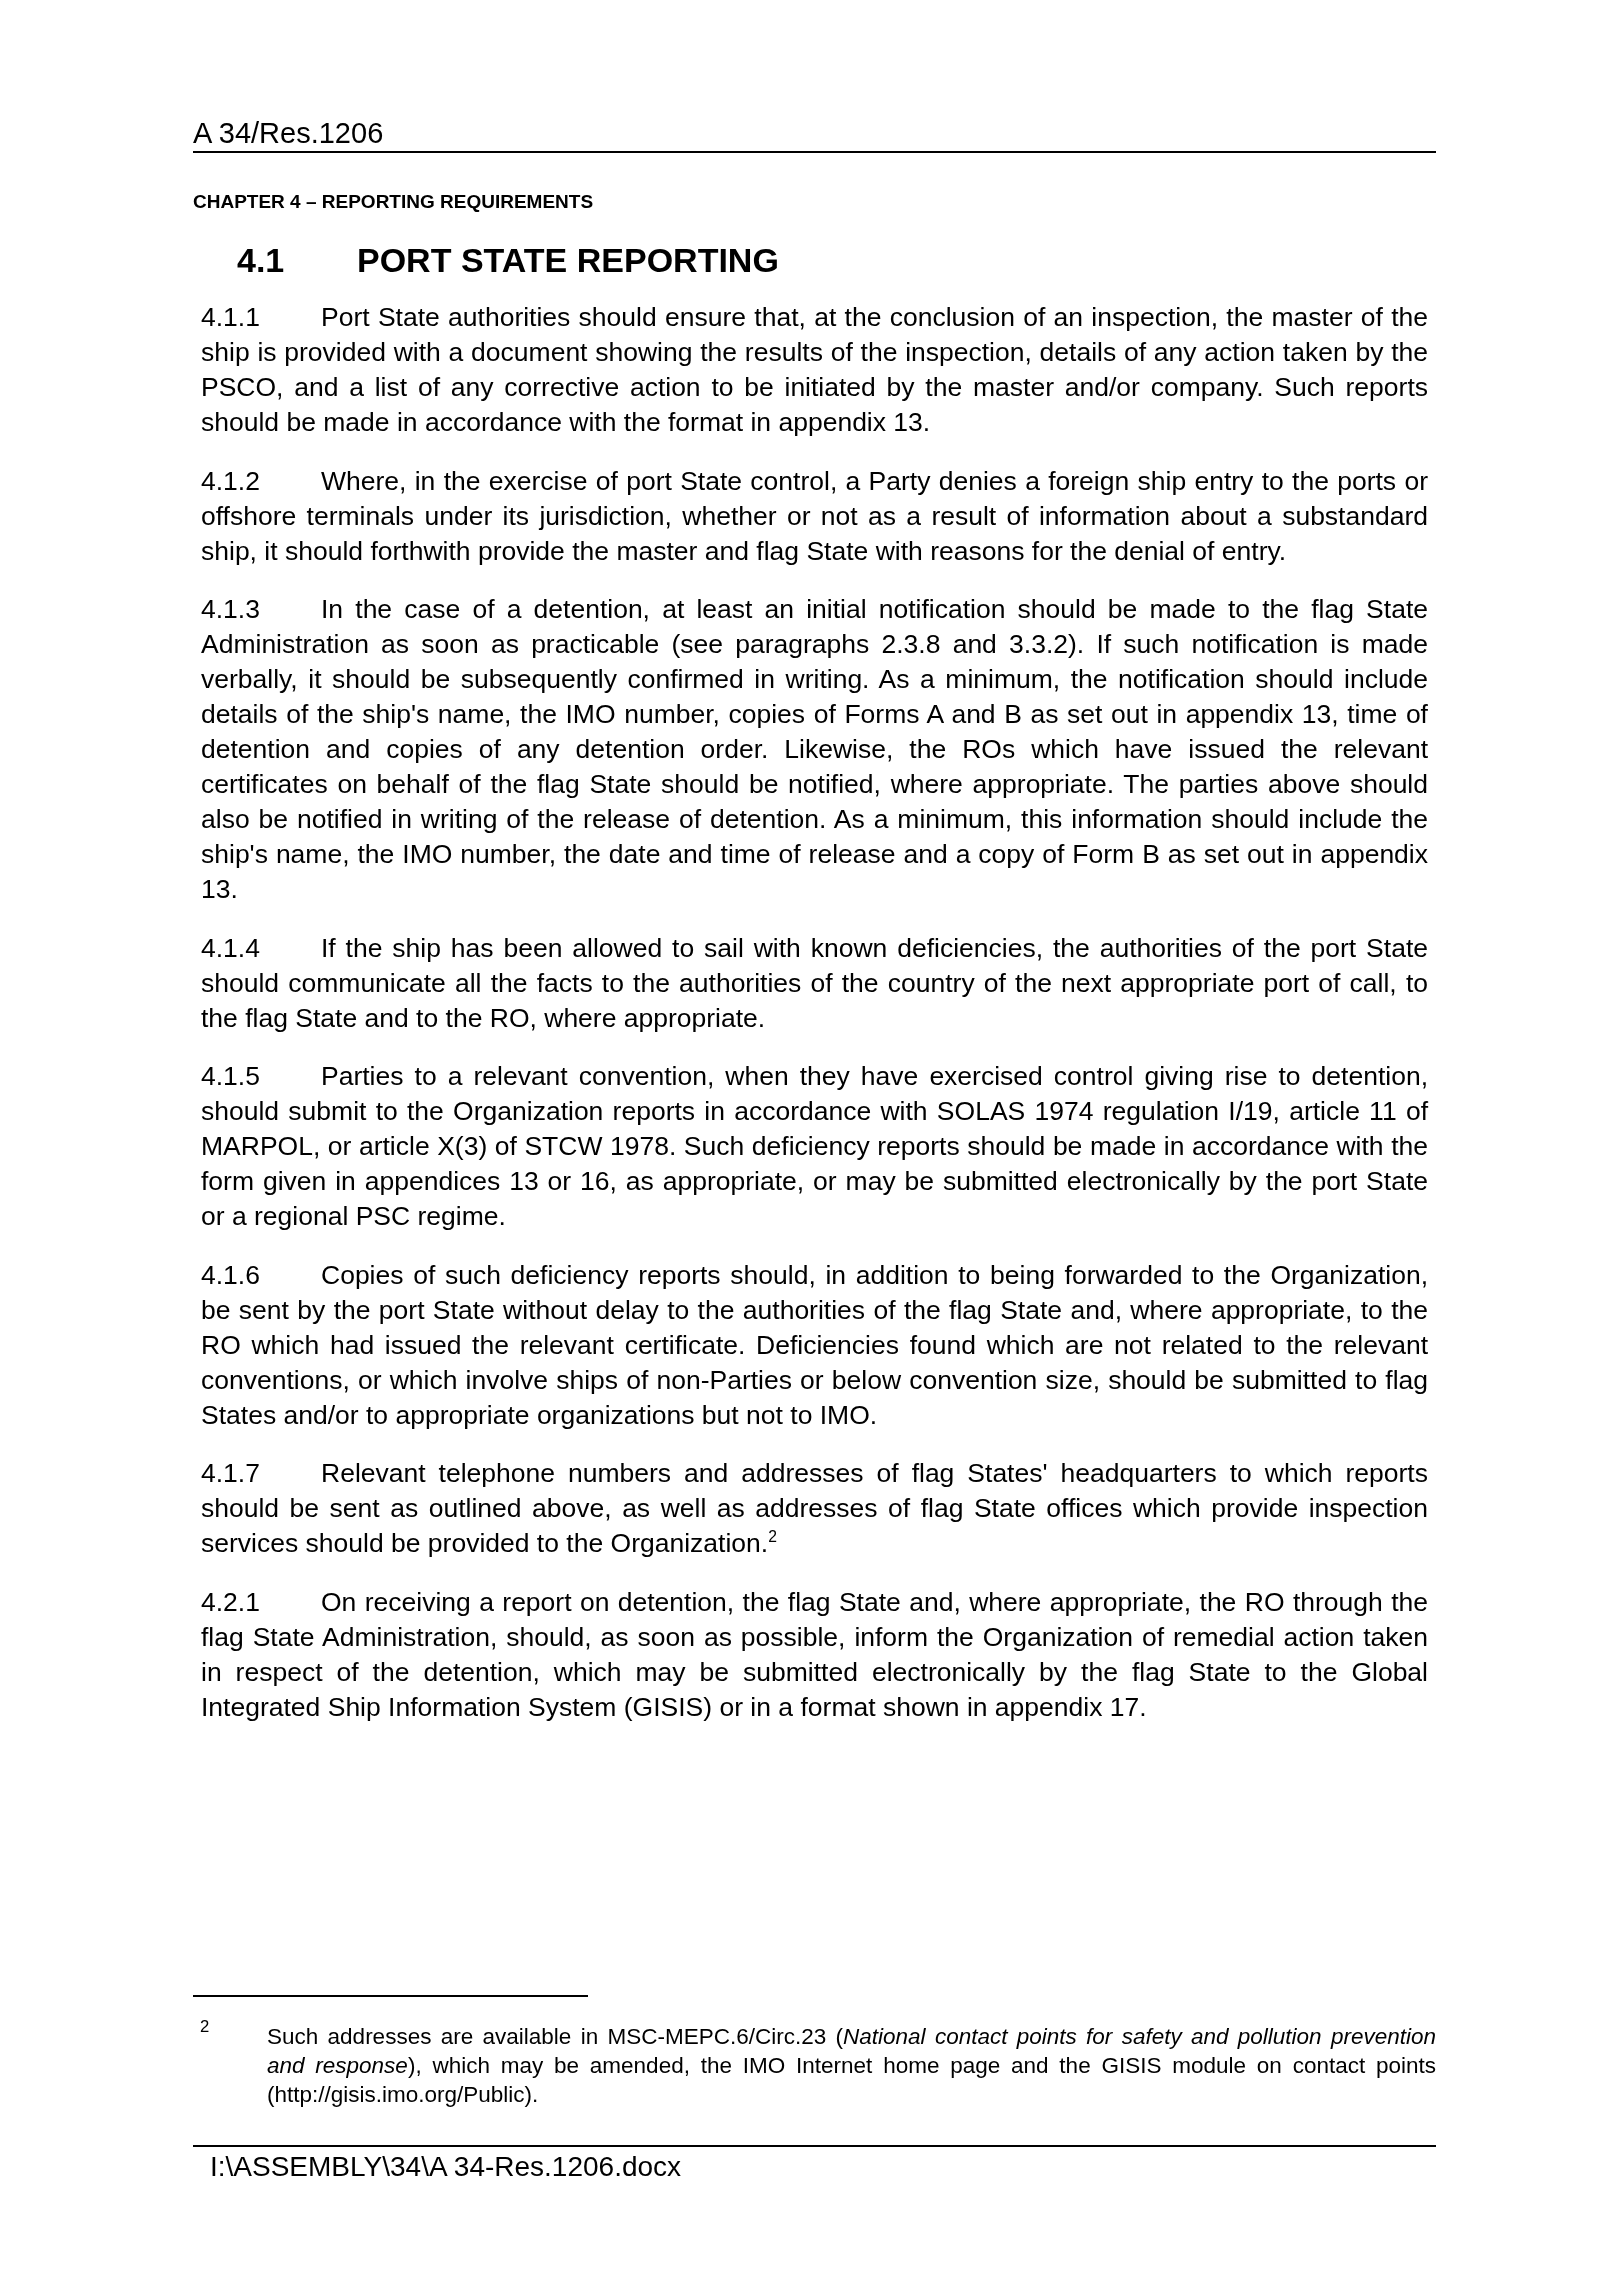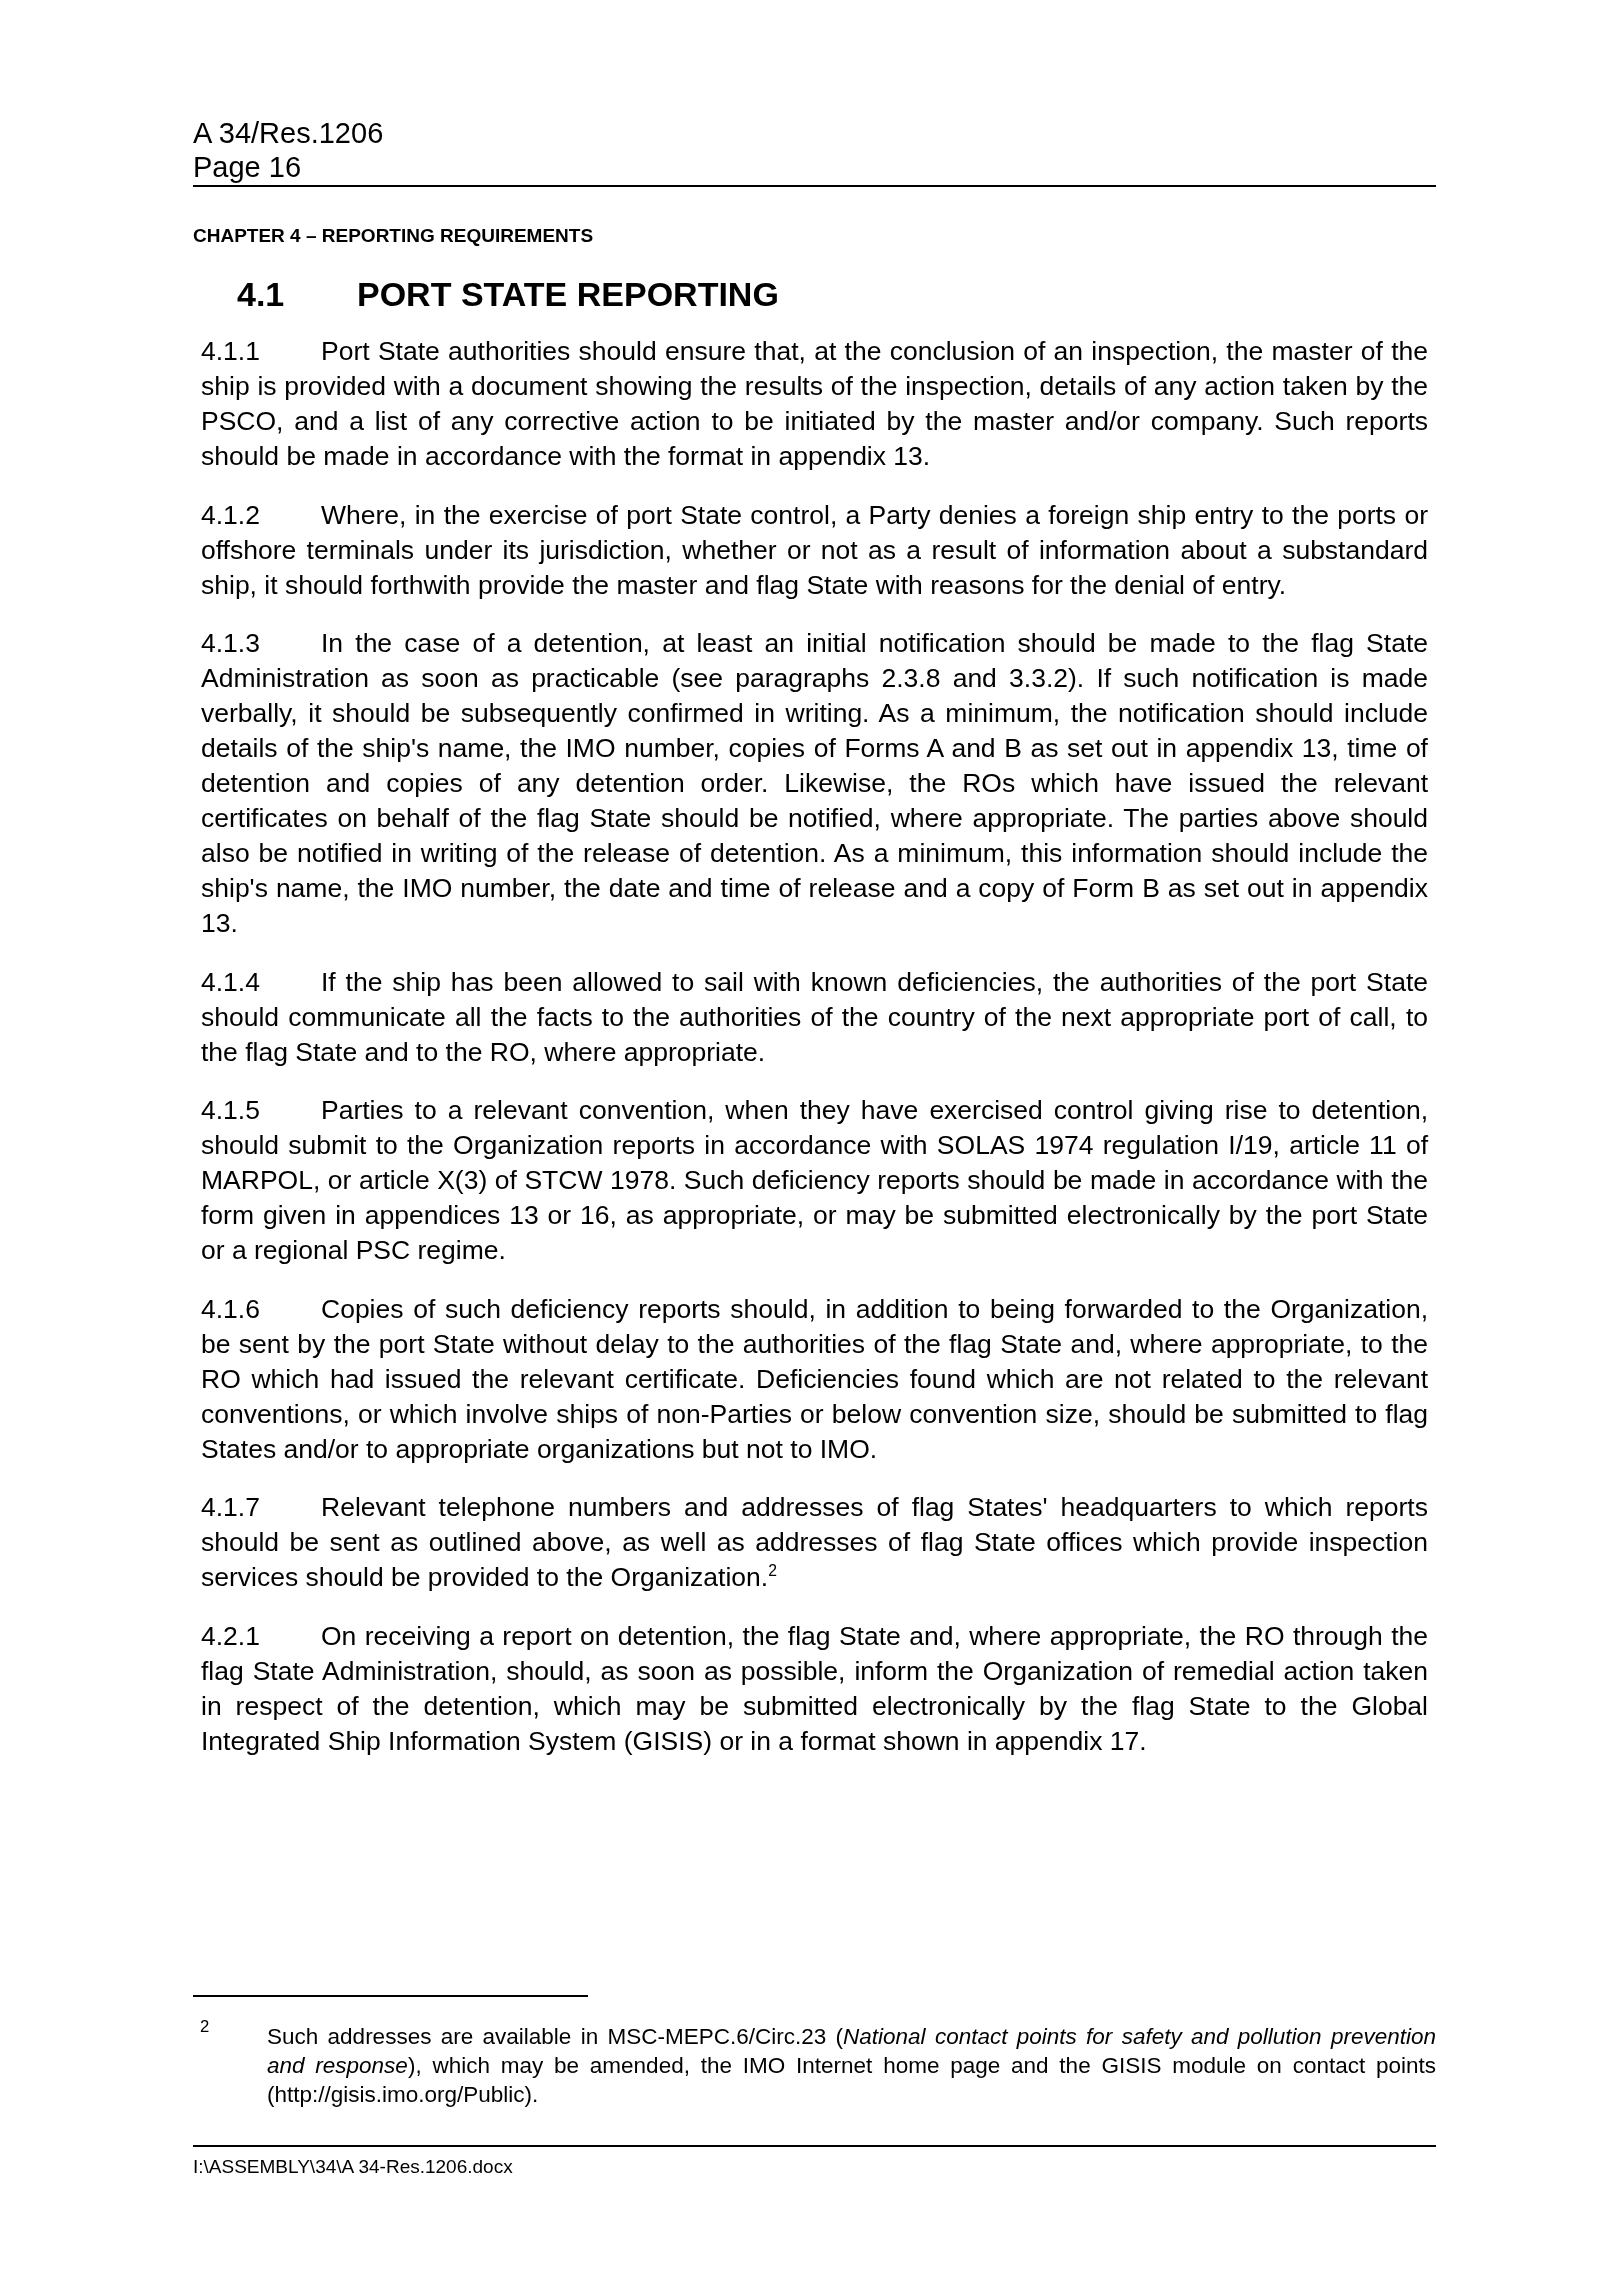--- a/index.html
+++ b/index.html
@@ -97,33 +97,32 @@
     .footnote .it { font-style: italic; }
     .ftr-rule {
       position: absolute;
       left: 193px;
       top: 2145px;
       width: 1243px;
       border-top: 2px solid #000;
     }
     .footer {
       position: absolute;
-      left: 193px;
+      left: 210px;
       top: 2152px;
-      font-size: 19px;
+      font-size: 28px;
       line-height: 29px;
     }
   </style>
 </head>
 <body>
 
 <div class="page">
   <div>
     <div class="hdr-line">A 34/Res.1206</div>
-    <div class="hdr-line">Page 16</div>
     <div class="hdr-rule"></div>
   </div>
 
   <div class="chapter-title">CHAPTER 4 – REPORTING REQUIREMENTS</div>
 
   <div class="section-title">
     <span class="num">4.1</span>
     <span>PORT STATE REPORTING</span>
   </div>
 

